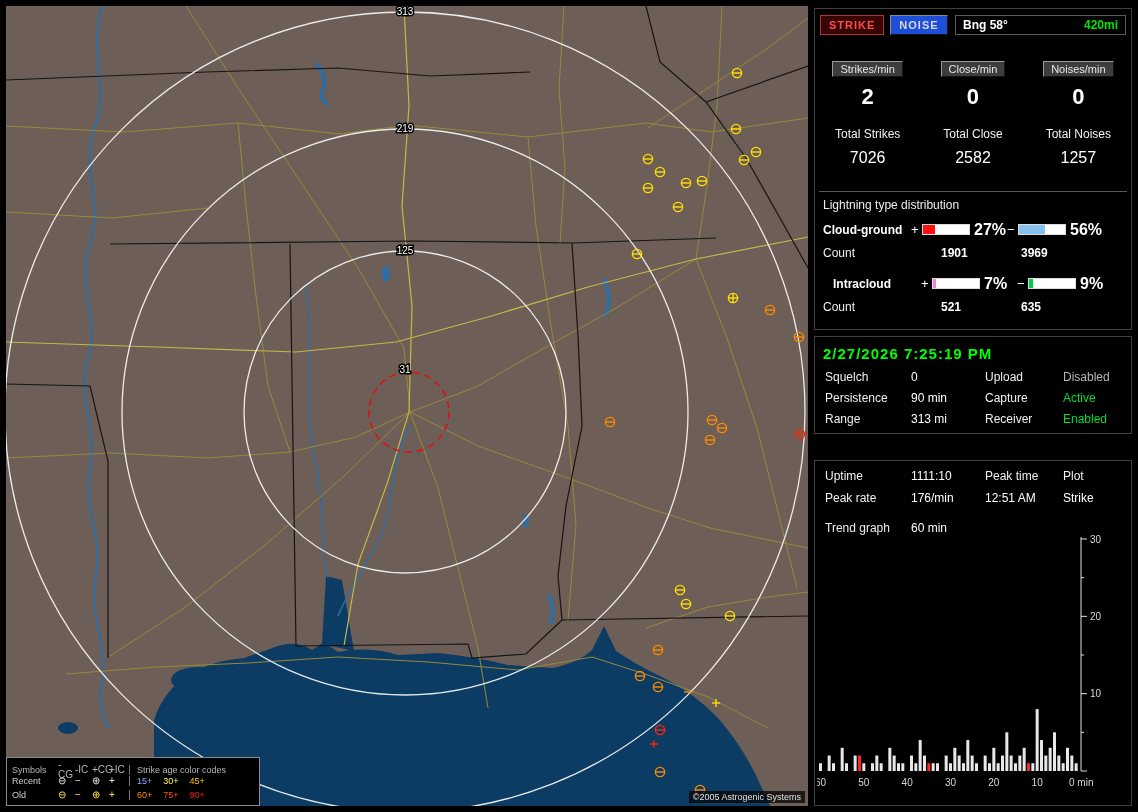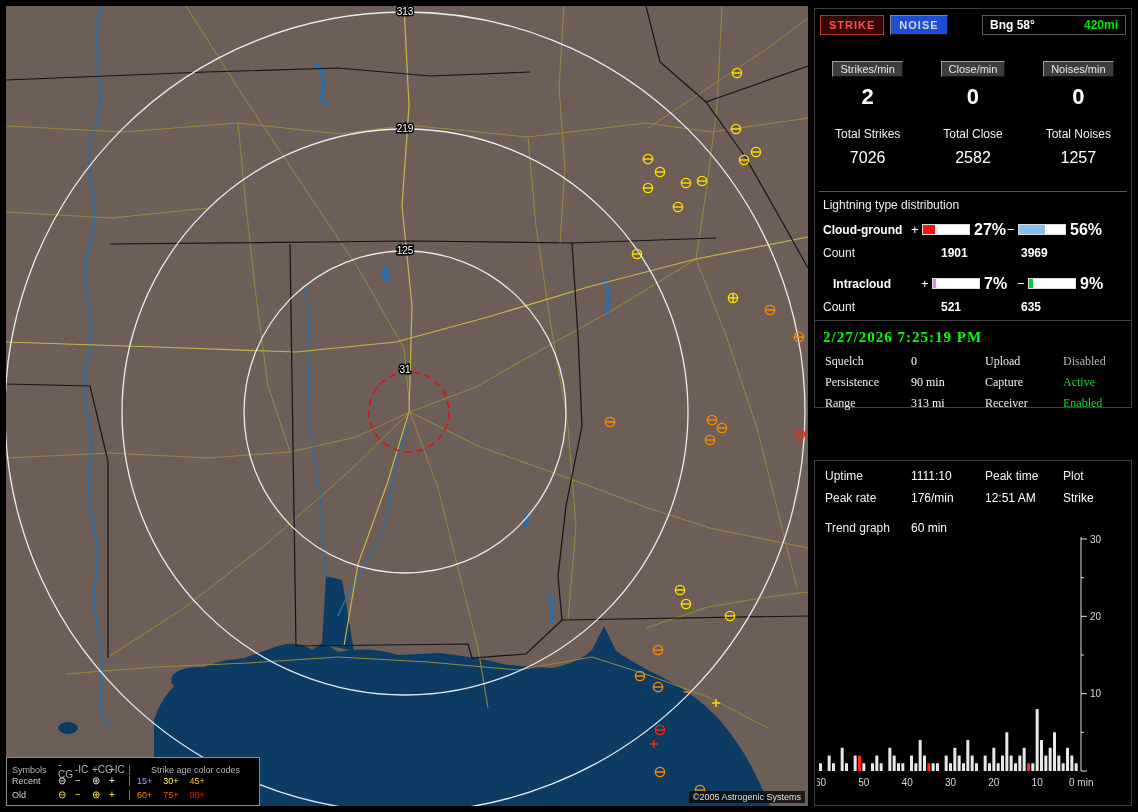--- a/index.html
+++ b/index.html
@@ -14,38 +14,38 @@
   .copyright { position:absolute; right:3px; bottom:3px; font-size:9px; color:#e2e2e2;
                background:rgba(8,8,8,.8); padding:1px 4px; }
   .legend { position:absolute; left:0; bottom:0; width:254px; background:#000;
             border:1px solid #8a8a8a; padding:2px 5px 3px 5px; }
   .lg-row { display:grid; grid-template-columns:46px 17px 17px 17px 17px 1fr;
             align-items:center; height:14px; font-size:9px; color:#cfcfcf; }
   .lg-h { color:#b5b5b5; }
   .lg-s { text-align:left; font-size:10px; line-height:10px; }
   .lg-ages { border-left:1px solid #777; margin-left:3px; padding-left:7px;
              display:flex; gap:11px; }
-  .lg-title { border-left:1px solid #777; margin-left:3px; padding-left:21px; }
+  .lg-title { border-left:1px solid #777; margin-left:3px; padding-left:7px; }
 
   
   .pbox { position:absolute; left:814px; width:318px; background:#000;
           border:1px solid #3f3f3f; }
   #box1 { top:8px;  height:322px; }
-  #box2 { top:320px; height:88px;font-family:Liberation Serif, serif; }
+  #box2 { top:336px; height:98px; }
   #box3 { top:460px; height:346px; }
 
   .topbar { display:flex; align-items:center; padding:6px 5px 0 5px; }
   .btn-strike { background:#380505; border:1px solid #b03333; color:#ff4d4d;
                 font-weight:bold; font-size:11px; letter-spacing:1px; padding:3px 8px;
                 font-family:inherit; }
   .btn-noise  { background:#1d4ed8; border:1px solid;
                 border-color:#8a8a8a #141414 #141414 #8a8a8a; color:#d8d8d8;
                 font-weight:bold; font-size:11px; letter-spacing:1px; padding:3px 8px;
                 margin-left:6px; font-family:inherit; }
-  .bng { margin-left:auto; width:144px; border:1px solid #5a5a5a; display:flex;
+  .bng { margin-left:auto; width:171px; border:1px solid #5a5a5a; display:flex;
          justify-content:space-between; align-items:center; padding:2px 7px;
          font-size:12px; font-weight:bold; }
   .bng .b1 { color:#fff; } .bng .b2 { color:#00e500; }
 
   .cols3 { display:grid; grid-template-columns:1fr 1fr 1fr; text-align:center; }
   .badges { margin-top:24px; }
   .badge { display:inline-block; background:#3d3d3d; border:1px solid;
            border-color:#9a9a9a #141414 #141414 #9a9a9a; color:#e5e5e5;
            font-size:11px; padding:1px 7px; }
   .bignum { font-size:22px; font-weight:bold; color:#fff; margin-top:8px; line-height:24px; }

